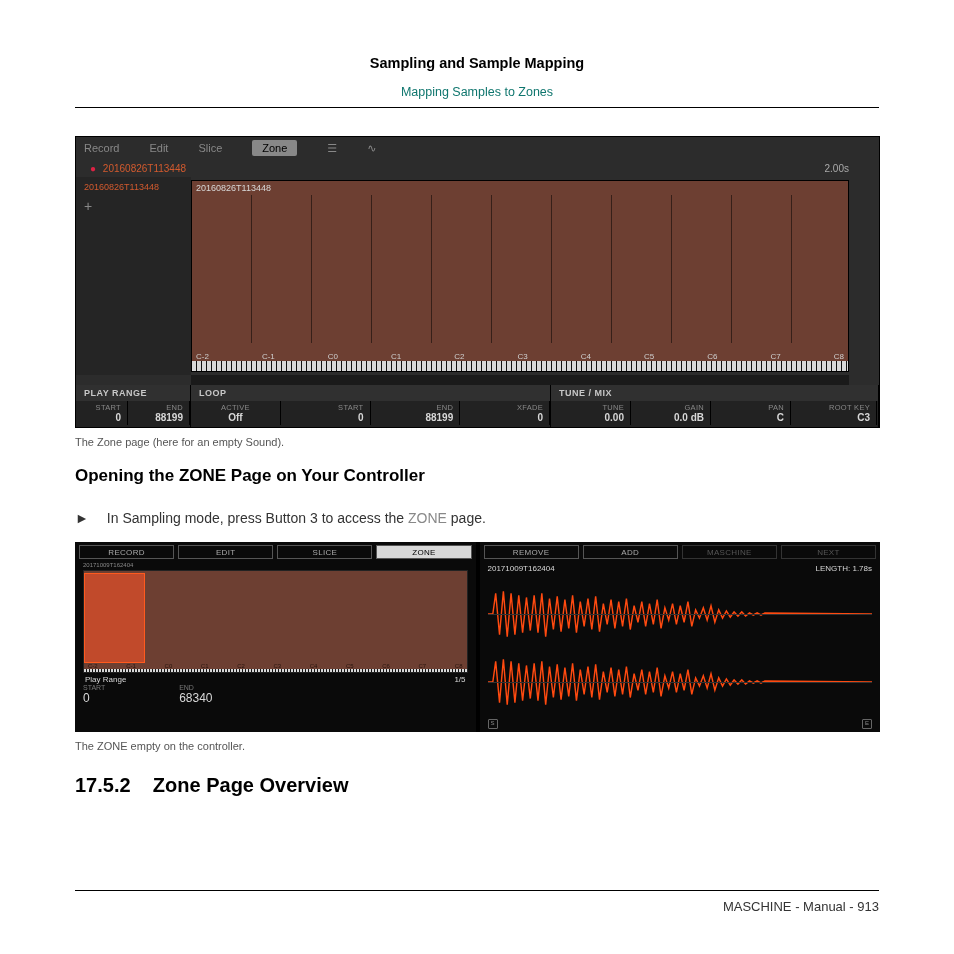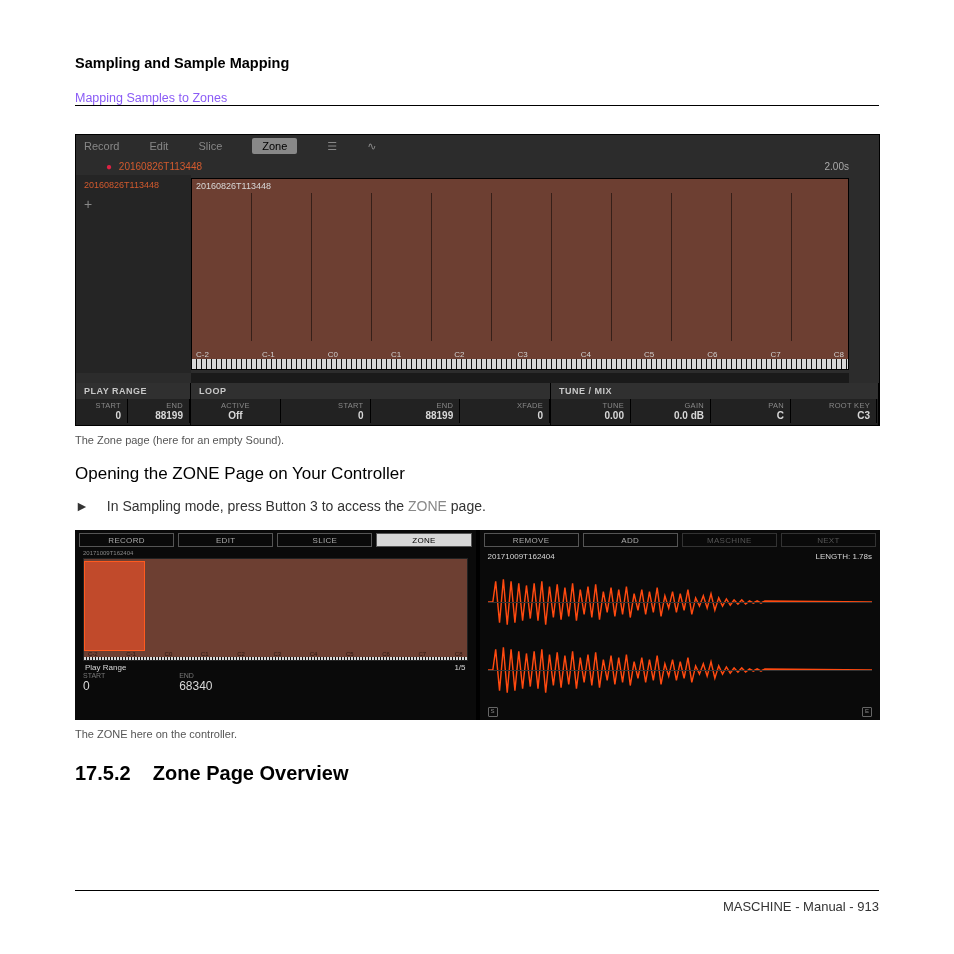--- a/index.html
+++ b/index.html
@@ -1,26 +1,26 @@
 <!DOCTYPE html>
 <html><head>
 <meta charset="utf-8">
 <style>
   * { margin: 0; padding: 0; box-sizing: border-box; }
   body { font-family: Arial, Helvetica, sans-serif; background: #fff; width: 954px; height: 954px; position: relative; }
   .page { padding: 55px 75px 40px 75px; }
-  .header { text-align: left; border-bottom: 1px solid #000; margin-bottom: 28px; }
+  .header { text-align: center; border-bottom: 1px solid #000; padding-bottom: 8px; margin-bottom: 28px; }
   .header-title { font-weight: 700; font-size: 14.5px; }
-  .header-sub { font-size: 12.5px; color: #8b5cf6; margin-top: 20px; }
+  .header-sub { font-size: 12.5px; color: #0f766e; margin-top: 14px; }
 
   .software-fig { background: #2c2c2c; width: 805px; position: relative; color: #aaa; font-size: 10px; border: 1px solid #000; }
   .sw-tabs { background: #2c2c2c; display: flex; align-items: center; height: 22px; padding: 0 8px; gap: 30px; }
   .sw-tabs span { color: #888; font-size: 11px; }
   .sw-tabs .active { background: #888; color: #000; padding: 2px 10px; border-radius: 2px; }
-  .sw-info { height: 18px; display: flex; justify-content: space-between; padding: 0 30px 0 30px; align-items: center; gap: 24px; }
+  .sw-info { height: 18px; display: flex; justify-content: space-between; padding: 0 30px 0 14px; align-items: center; gap: 24px; }
   .sw-info-left { color: #d25a2e; font-size: 10px; }
   .sw-main { display: flex; height: 198px; }
   .sw-side { width: 115px; background: #252525; padding: 5px 8px; font-size: 9px; color: #d25a2e; }
   .sw-side .plus { color: #888; margin-top: 6px; font-size: 14px; }
   .sw-map { flex: 1; background: #6d3f32; position: relative; margin: 3px 30px 3px 0; border: 1px solid #000; }
   .sw-map-label { position: absolute; top: 2px; left: 4px; color: #d8d8d8; font-size: 9px; }
   .sw-grid { position: absolute; left: 0; right: 0; top: 14px; bottom: 28px;
     background: repeating-linear-gradient(90deg, transparent 0, transparent 59px, rgba(0,0,0,.5) 59px, rgba(0,0,0,.5) 60px); }
   .sw-notes { position: absolute; bottom: 10px; left: 0; right: 0; display: flex; justify-content: space-between; font-size: 8px; color: #cfcfcf; padding: 0 4px; }
   .sw-piano { position: absolute; bottom: 0; left: 0; right: 0; height: 10px;
@@ -30,21 +30,21 @@
 
   .sw-params { display: flex; background: #222; height: 42px; }
   .sw-section { border-right: 1px solid #000; }
   .sw-sec-head { background: #303030; color: #c8c8c8; font-size: 9px; padding: 3px 8px; letter-spacing: 0.5px; font-weight: 600; }
   .sw-fields { display: flex; }
   .sw-field { text-align: right; padding: 2px 6px; min-width: 45px; border-right: 1px solid #000; }
   .sw-field .lbl { font-size: 7.5px; color: #888; display: block; letter-spacing: 0.3px; }
   .sw-field .val { font-size: 10px; color: #d8d8d8; display: block; font-weight: 600; }
 
   .caption { font-size: 11px; color: #555; margin-top: 8px; }
-  .h3 { font-weight: 400; font-size: 17px; margin-top: 18px; margin-bottom: 14px; font-stretch: 90%; }
+  .h3 { font-weight: 700; font-size: 17px; margin-top: 18px; margin-bottom: 24px; font-stretch: 90%; }
   .body { font-size: 14px; color: #333; }
   .body .grey { color: #888; }
   .body .arrow { font-size: 14px; margin-right: 18px; }
   .step { display: flex; align-items: baseline; margin-bottom: 16px; }
   .step-text { flex: 1; }
 
   .controller-fig { width: 805px; height: 190px; background: #000; display: flex; gap: 4px; }
   .ctl-left, .ctl-right { flex: 1; background: #0a0a0a; position: relative; }
   .ctl-top { display: flex; height: 20px; align-items: center; padding: 4px; gap: 4px; }
   .ctl-btn { flex: 1; height: 14px; border: 1px solid #555; font-size: 8px; color: #aaa; display: flex; align-items: center; justify-content: center; letter-spacing: 0.3px; }
@@ -262,21 +262,21 @@
             <path d="M0,30 L5,30 L8,10 L12,50 L16,8 L20,52 L24,10 L28,50 L32,12 L36,48 L40,14 L44,46 L48,12 L52,48 L56,10 L60,52 L64,15 L68,45 L72,13 L76,47 L80,16 L84,44 L88,12 L92,48 L96,18 L100,42 L104,15 L108,45 L112,13 L116,47 L120,20 L124,40 L128,16 L132,44 L136,18 L140,42 L144,15 L148,45 L152,22 L156,38 L160,18 L164,42 L168,20 L172,40 L176,16 L180,44 L184,24 L188,36 L192,20 L196,40 L200,22 L204,38 L208,18 L212,42 L216,26 L220,34 L224,24 L228,36 L232,22 L236,38 L240,26 L244,34 L248,27 L252,33 L256,28 L260,32 L264,28 L268,32 L272,29 L276,31 L280,29 L284,31 L288,29 L400,30" fill="none" stroke="#ff4a10" stroke-width="1.5"></path>
           </svg>
         </div>
         <div class="wave-endpoints">
           <div class="endpoint">S</div>
           <div class="endpoint">E</div>
         </div>
       </div>
     </div>
   </div>
-  <div class="caption">The ZONE here on the controller.</div>
+  <div class="caption">The ZONE empty on the controller.</div>
 
   <div class="section-num">
     <span>17.5.2</span>&nbsp;&nbsp;&nbsp;&nbsp;<span>Zone Page Overview</span>
   </div>
 </div>
 
 <div class="footer">
   <span>MASCHINE - Manual - </span><span>913</span>
 </div>
 

